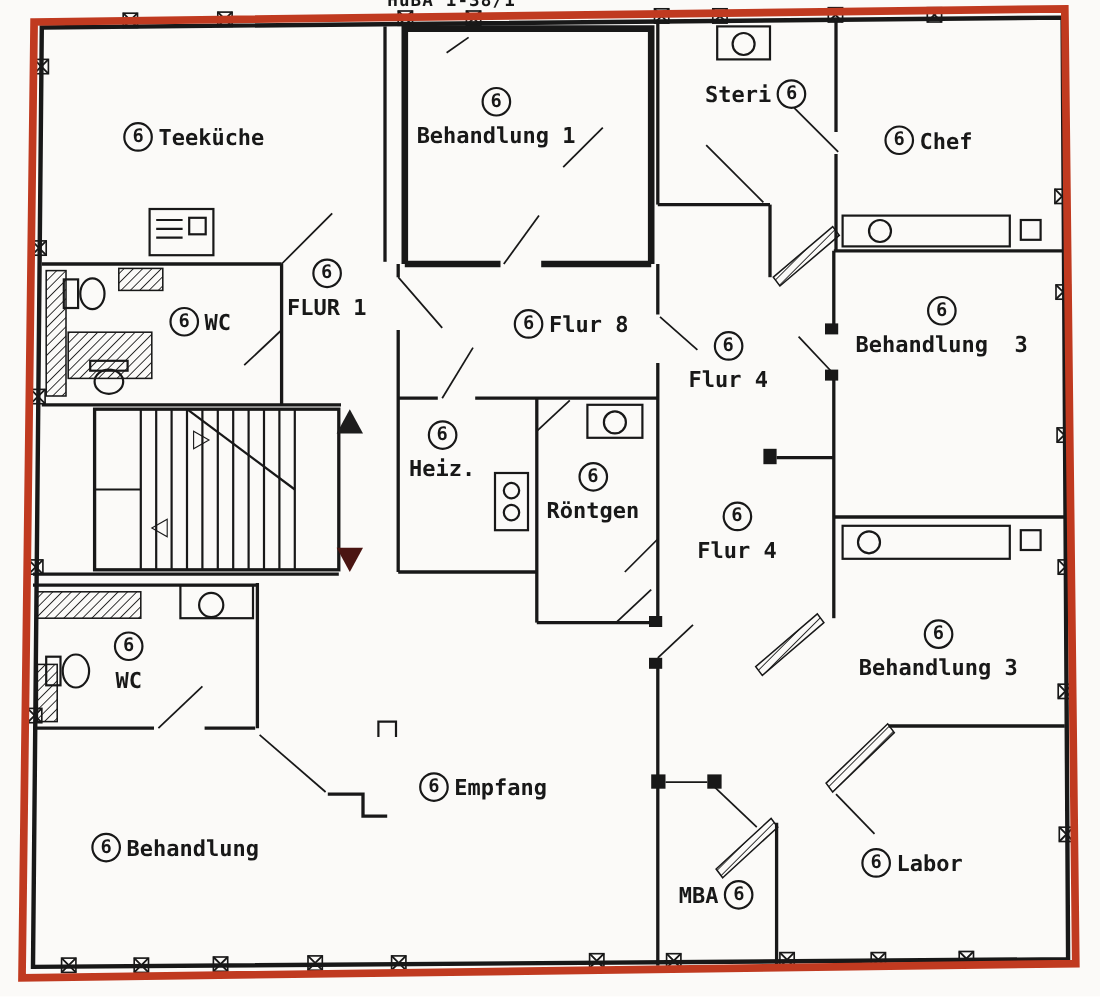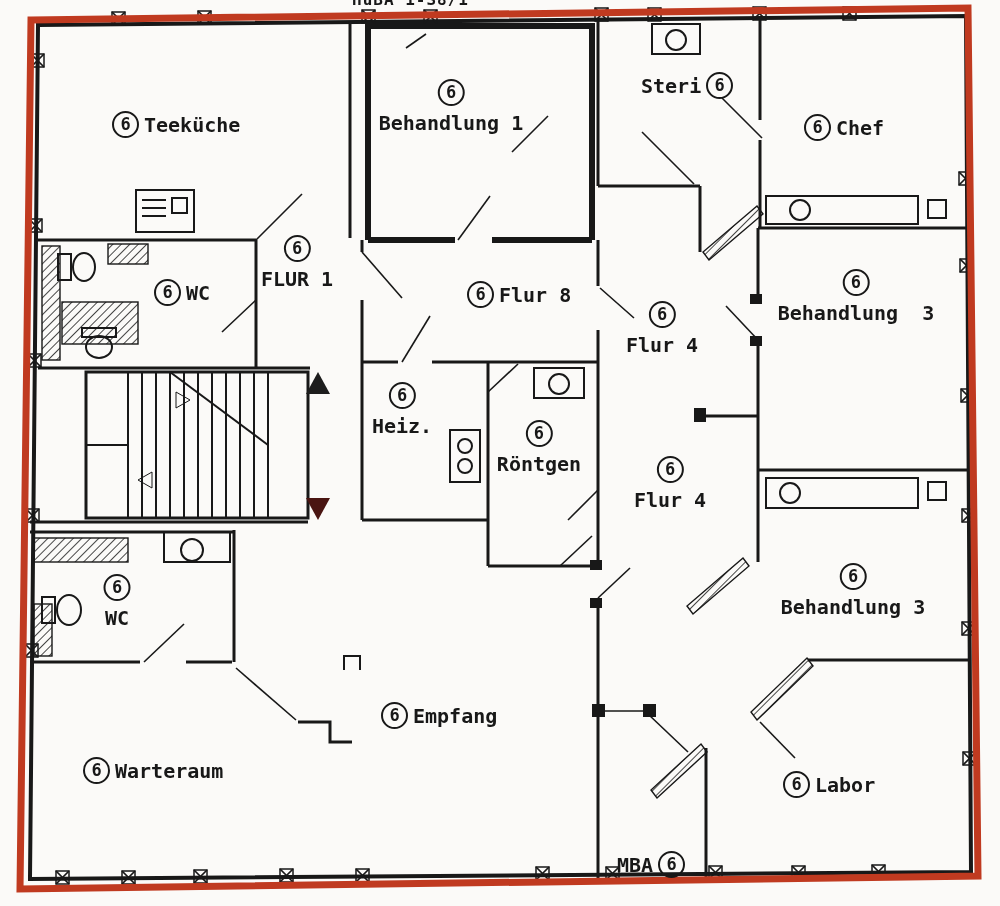--- a/index.html
+++ b/index.html
@@ -324,24 +324,24 @@
     <span>Behandlung 3</span>
   </div>
 
   <div class="label" style="left:381px;top:702px">
     <span class="circle6">6</span>
     <span>Empfang</span>
   </div>
 
   <div class="label" style="left:83px;top:757px">
     <span class="circle6">6</span>
-    <span>Warteraum</span>
-  </div>
-
-  <div class="label" style="left:617px;top:851px">
+    <span>Behandlung</span>
+  </div>
+
+  <div class="label" style="left:617px;top:800px">
     <span>MBA</span>
     <span class="circle6">6</span>
   </div>
 
   <div class="label" style="left:783px;top:771px">
     <span class="circle6">6</span>
     <span>Labor</span>
   </div>
 
 </div>

